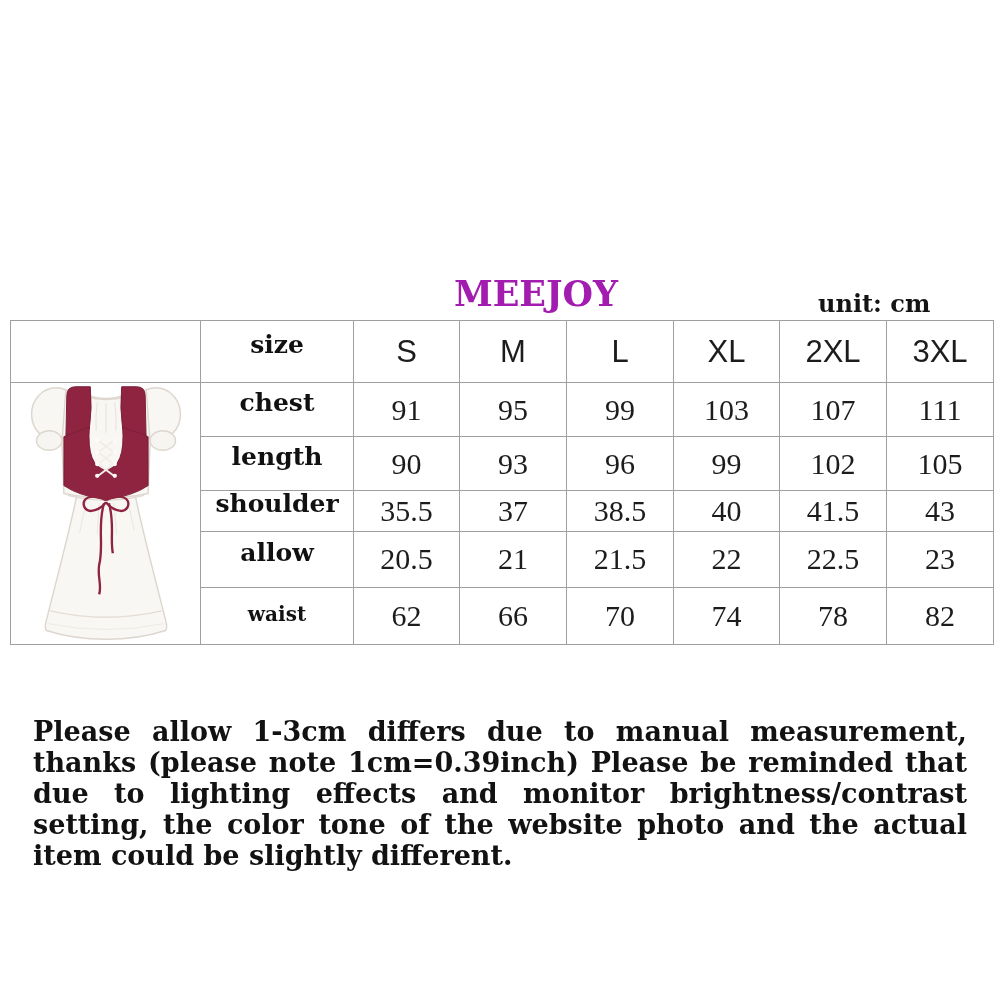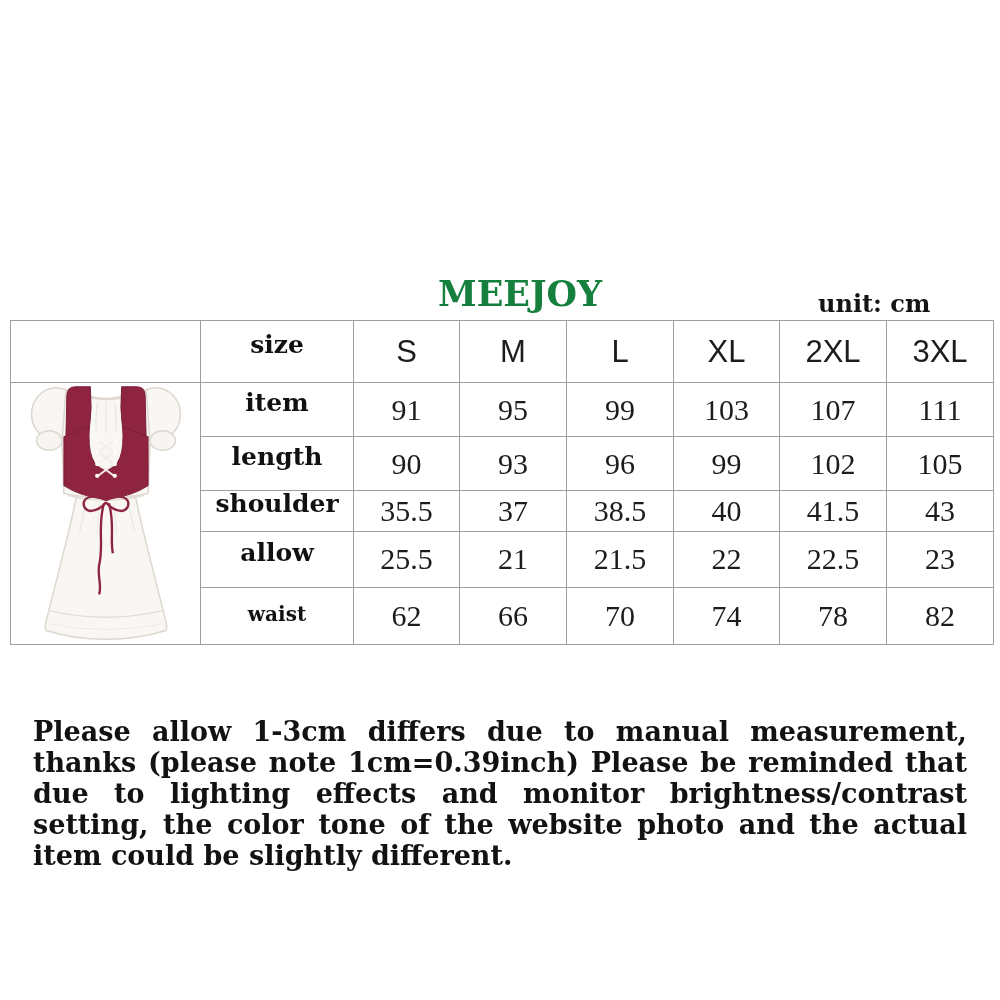--- a/index.html
+++ b/index.html
@@ -12,27 +12,27 @@
     width: 1000px;
     height: 1000px;
     background: #ffffff;
     overflow: hidden;
     font-family: "DejaVu Serif", serif;
   }
   
   .brand {
     position: absolute;
     top: 273px;
-    left: 520px;
+    left: 536px;
     transform: translateX(-50%);
     font-family: "DejaVu Serif", serif;
     font-weight: 700;
     font-size: 35px;
     letter-spacing: 0px;
-    color: #15803d;
+    color: #a21caf;
     white-space: nowrap;
   }
   .unit {
     position: absolute;
     top: 289px;
     left: 818px;
     font-family: "DejaVu Serif", serif;
     font-weight: 600;
     font-size: 24px;
     color: #141414;
@@ -182,21 +182,21 @@
             </g>
 
             <g stroke="#8e2440" stroke-width="2.4" fill="none">
               <path d="M95,119 C80,111 69,117 73,126 C77,134 90,128 95,121"></path>
               <path d="M95,119 C110,111 121,117 117,126 C113,134 100,128 95,121"></path>
               <path d="M93,122 C86,145 93,165 88,185 C86,197 91,206 88,215"></path>
               <path d="M98,122 C104,143 99,158 102,173"></path>
             </g>
           </svg>
         </td>
-        <td class="lbl"><span class="nudge">item</span></td>
+        <td class="lbl"><span class="nudge">chest</span></td>
         <td class="num">91</td>
         <td class="num">95</td>
         <td class="num">99</td>
         <td class="num">103</td>
         <td class="num">107</td>
         <td class="num">111</td>
       </tr>
       <tr style="height:52px">
         <td class="lbl"><span class="nudge">length</span></td>
         <td class="num">90</td>
@@ -210,21 +210,21 @@
         <td class="lbl"><span class="nudge">shoulder</span></td>
         <td class="num">35.5</td>
         <td class="num">37</td>
         <td class="num">38.5</td>
         <td class="num">40</td>
         <td class="num">41.5</td>
         <td class="num">43</td>
       </tr>
       <tr style="height:54px">
         <td class="lbl"><span class="nudge">allow</span></td>
-        <td class="num">25.5</td>
+        <td class="num">20.5</td>
         <td class="num">21</td>
         <td class="num">21.5</td>
         <td class="num">22</td>
         <td class="num">22.5</td>
         <td class="num">23</td>
       </tr>
       <tr style="height:55px">
         <td class="lbl lbl-waist"><span class="nudge">waist</span></td>
         <td class="num">62</td>
         <td class="num">66</td>

